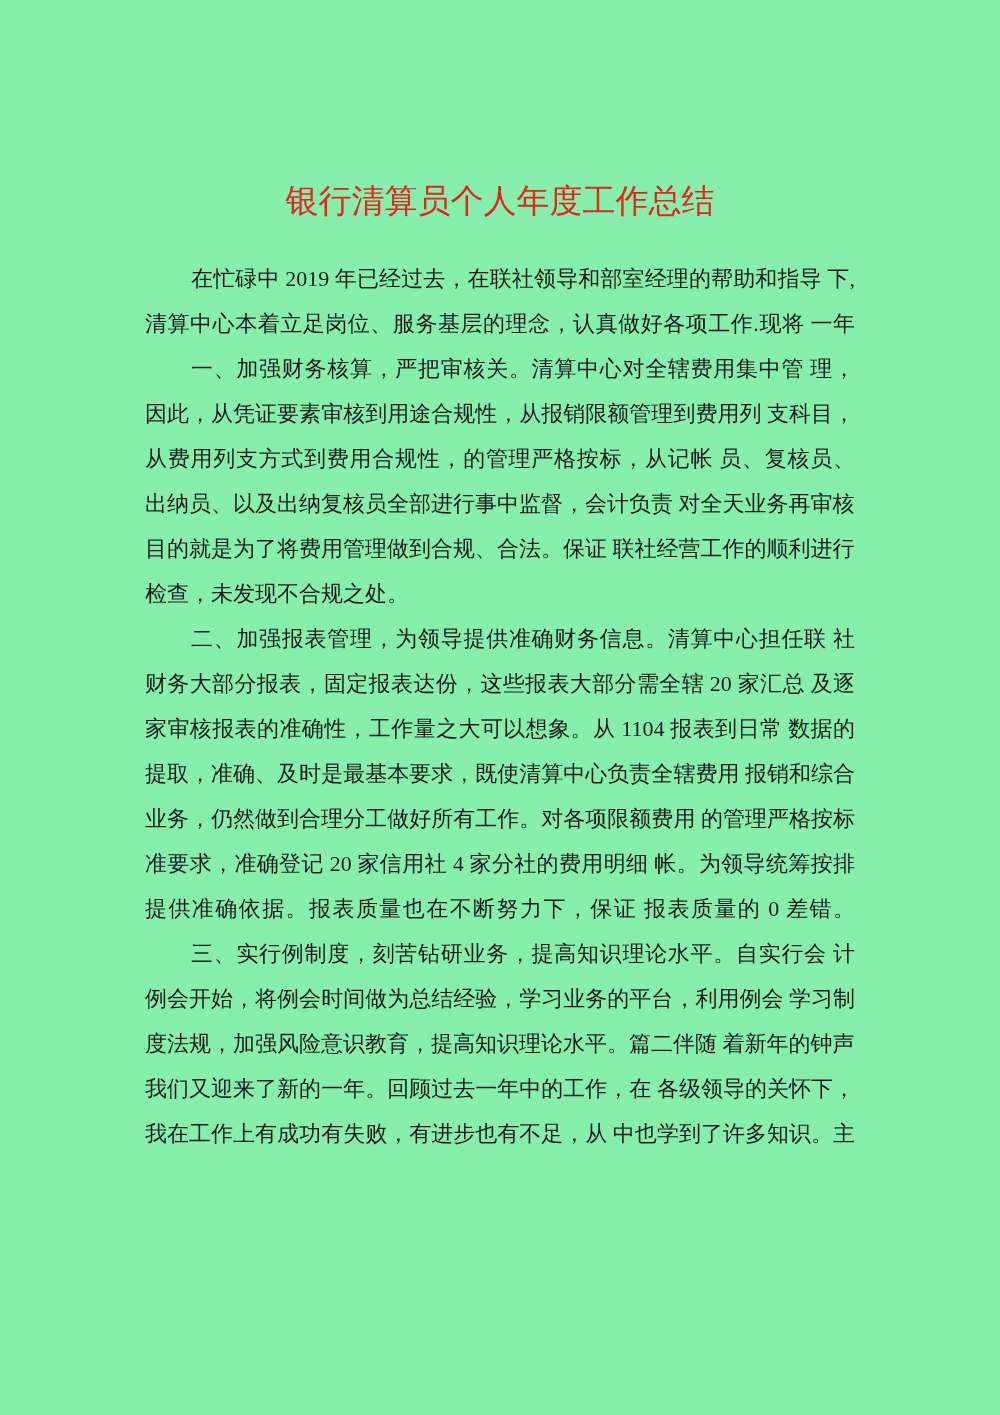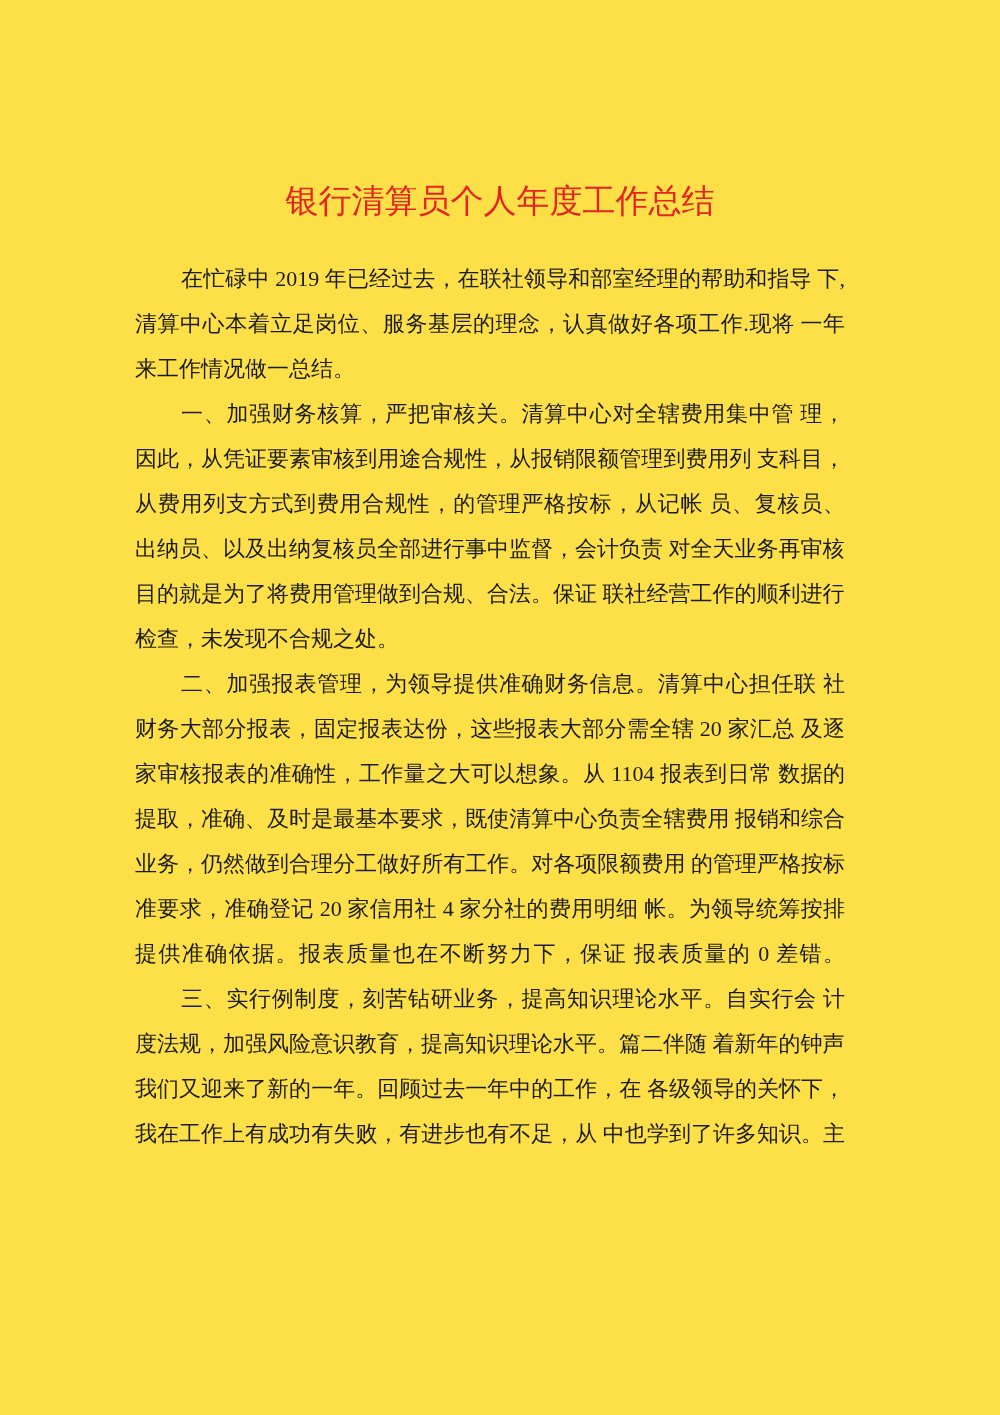--- a/index.html
+++ b/index.html
@@ -4,40 +4,40 @@
 <style>
   html, body {
     margin: 0;
     padding: 0;
     background: #ffffff;
   }
   .page {
     position: relative;
     width: 1000px;
     height: 1415px;
-    background: #fde047;
+    background: #86efac;
     overflow: hidden;
     font-family: "Liberation Serif", serif;
   }
   .doc-title {
     position: absolute;
     top: 183px;
     left: 0;
     right: 0;
     margin: 0;
     text-align: center;
     font-size: 33px;
     line-height: 1.1;
     font-weight: 400;
     letter-spacing: 0px;
   }
   .doc-body {
     position: absolute;
     top: 256px;
-    left: 135px;
+    left: 145px;
     width: 710px;
   }
   .line {
     height: 45px;
     line-height: 45px;
     font-size: 22px;
     white-space: nowrap;
     overflow: hidden;
     text-align: left;
   }
@@ -50,32 +50,32 @@
   }
 </style>
 </head>
 <body>
 
 <div class="page">
   <h1 class="doc-title" style="color: rgb(228, 36, 32);">银行清算员个人年度工作总结</h1>
   <div class="doc-body" style="color: rgb(27, 27, 27);">
       <div class="line fill indent">在忙碌中 2019 年已经过去，在联社领导和部室经理的帮助和指导 下,</div>
       <div class="line fill">清算中心本着立足岗位、服务基层的理念，认真做好各项工作.现将 一年</div>
-      <div class="line">来工作情况做一总结。</div>
       <div class="line fill indent">一、加强财务核算，严把审核关。清算中心对全辖费用集中管 理，</div>
       <div class="line fill">因此，从凭证要素审核到用途合规性，从报销限额管理到费用列 支科目，</div>
       <div class="line fill">从费用列支方式到费用合规性，的管理严格按标，从记帐 员、复核员、</div>
       <div class="line fill">出纳员、以及出纳复核员全部进行事中监督，会计负责 对全天业务再审核，</div>
       <div class="line fill">目的就是为了将费用管理做到合规、合法。保证 联社经营工作的顺利进行。</div>
       <div class="line">检查，未发现不合规之处。</div>
       <div class="line fill indent">二、加强报表管理，为领导提供准确财务信息。清算中心担任联 社</div>
       <div class="line fill">财务大部分报表，固定报表达份，这些报表大部分需全辖 20 家汇总 及逐</div>
       <div class="line fill">家审核报表的准确性，工作量之大可以想象。从 1104 报表到日常 数据的</div>
       <div class="line fill">提取，准确、及时是最基本要求，既使清算中心负责全辖费用 报销和综合</div>
       <div class="line fill">业务，仍然做到合理分工做好所有工作。对各项限额费用 的管理严格按标</div>
       <div class="line fill">准要求，准确登记 20 家信用社 4 家分社的费用明细 帐。为领导统筹按排</div>
       <div class="line fill">提供准确依据。报表质量也在不断努力下，保证 报表质量的 0 差错。</div>
       <div class="line fill indent">三、实行例制度，刻苦钻研业务，提高知识理论水平。自实行会 计</div>
+      <div class="line fill">例会开始，将例会时间做为总结经验，学习业务的平台，利用例会 学习制</div>
       <div class="line fill">度法规，加强风险意识教育，提高知识理论水平。篇二伴随 着新年的钟声，</div>
       <div class="line fill">我们又迎来了新的一年。回顾过去一年中的工作，在 各级领导的关怀下，</div>
       <div class="line fill">我在工作上有成功有失败，有进步也有不足，从 中也学到了许多知识。主</div>
     </div>
 </div>
 
 </body></html>

